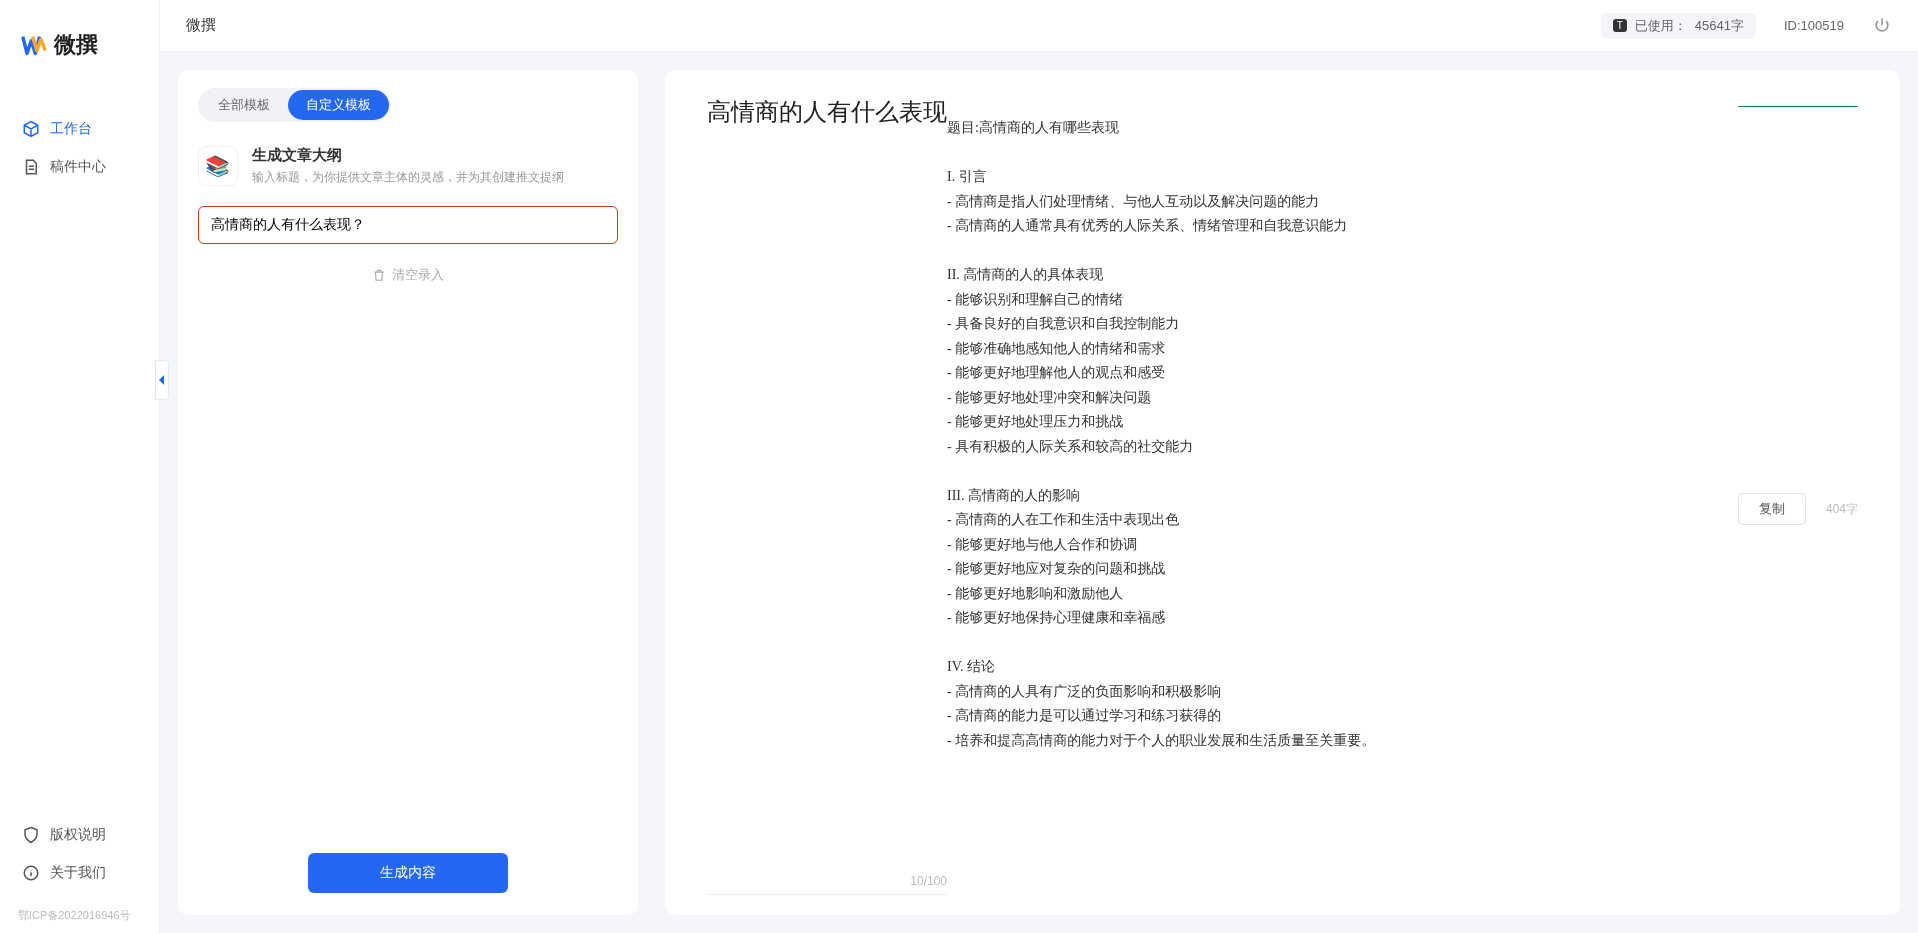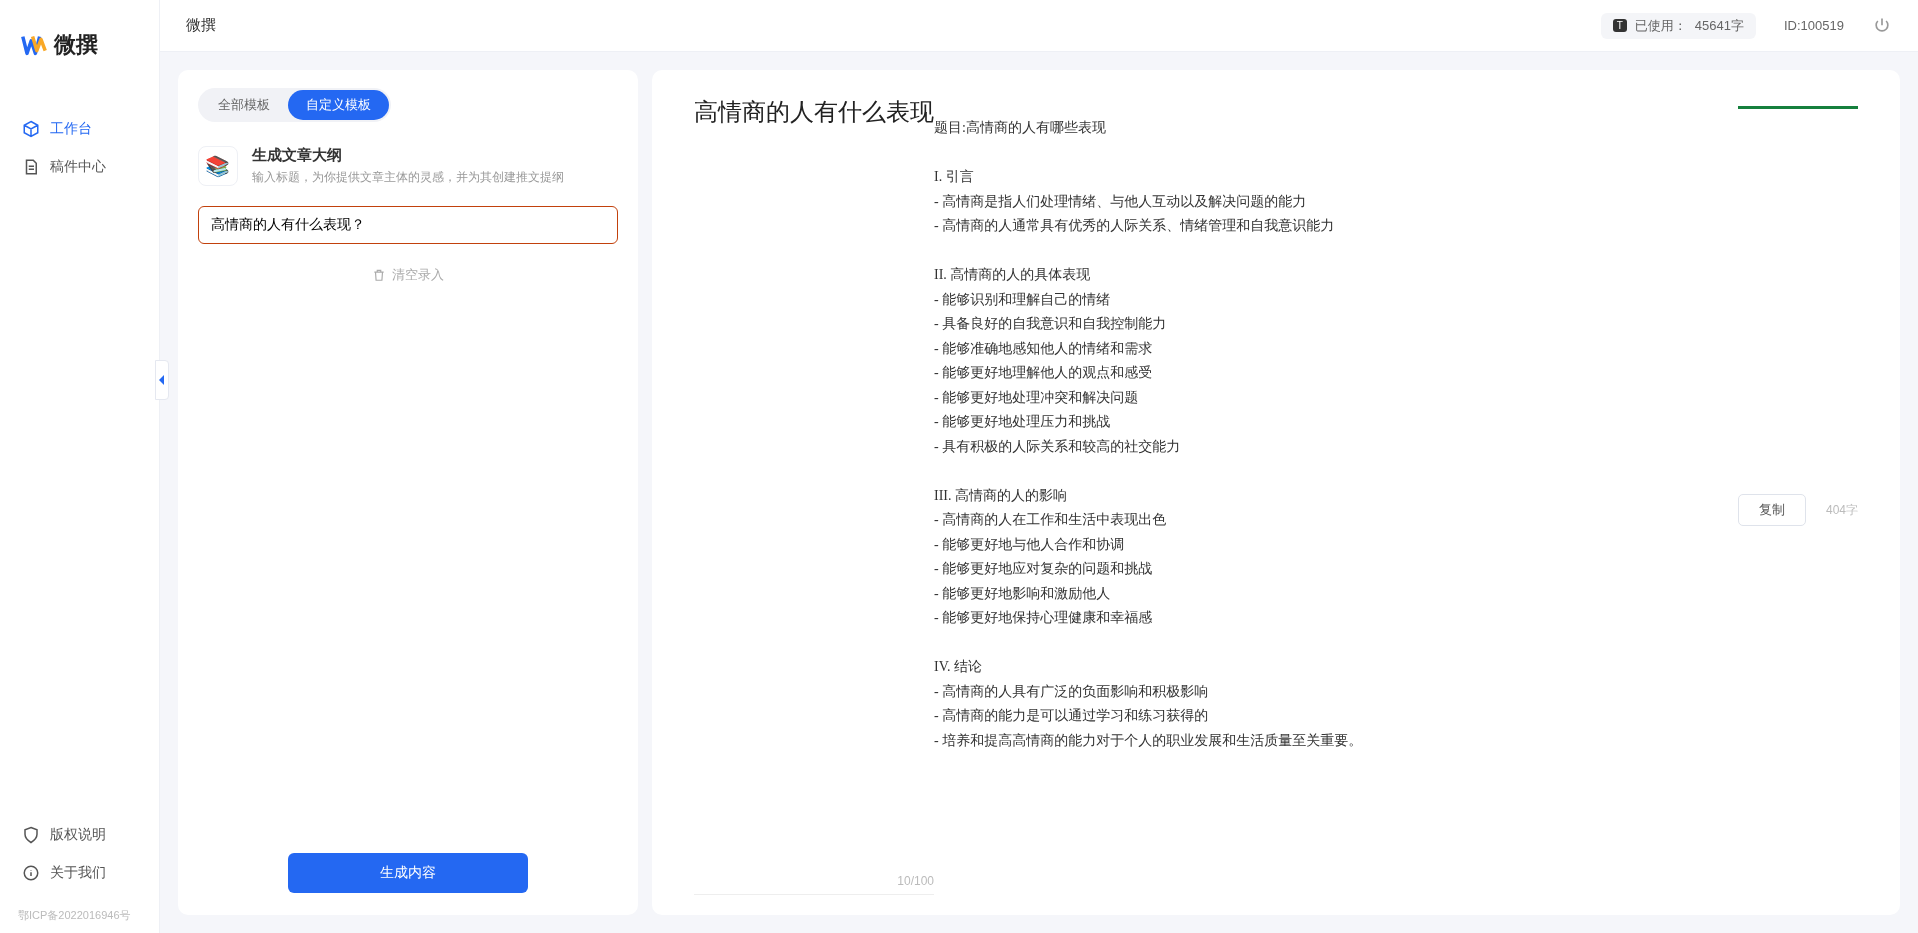--- a/index.html
+++ b/index.html
@@ -21,48 +21,48 @@
 
 
 .main { flex: 1; display: flex; flex-direction: column; }
 .topbar { height: 52px; background: #fff; display: flex; align-items: center; justify-content: space-between; padding: 0 26px; border-bottom: 1px solid #eef0f5; }
 .topbar-title { font-size: 15px; font-weight: 500; color: #333; }
 .topbar-right { display: flex; align-items: center; gap: 28px; color: #666; font-size: 13px; }
 .usage-pill { display: flex; align-items: center; gap: 8px; background: #f4f5f8; padding: 4px 12px; border-radius: 6px; }
 .usage-badge { background: #333; color: #fff; font-size: 10px; padding: 1px 4px; border-radius: 3px; }
 .power-icon { width: 20px; height: 20px; cursor: pointer; color: #999; }
 
-.content { flex: 1; display: flex; gap: 14px; padding: 18px; overflow: hidden; }
+.content { flex: 1; display: flex; gap: 27px; padding: 18px; overflow: hidden; }
 
 
 .left-panel { width: 460px; background: #fff; border-radius: 10px; padding: 18px 20px 22px; display: flex; flex-direction: column; }
 .tabs { display: inline-flex; background: #f1f2f6; border-radius: 20px; padding: 2px; margin-bottom: 18px; align-self: flex-start; }
 .tab { padding: 6px 18px; font-size: 13px; border-radius: 18px; cursor: pointer; color: #666; }
 .tab.active { background: #2468f2; color: #fff; }
 
 .template-card { display: flex; gap: 14px; padding: 6px 0 20px; }
 .template-icon { width: 40px; height: 40px; background: #fff; border: 1px solid #eef0f5; border-radius: 8px; display: flex; align-items: center; justify-content: center; font-size: 20px; }
 .template-info .t-title { font-size: 15px; font-weight: 700; margin-bottom: 4px; }
 .template-info .t-desc { font-size: 12px; color: #999; }
 
 .field-label { display: flex; justify-content: space-between; font-size: 13px; color: #666; margin: 20px 0 8px; }
 .field-count { color: #bbb; font-size: 12px; }
 .title-input { width: 100%; border: 1px solid #c2410c; border-radius: 6px; padding: 10px 12px; font-size: 14px; outline: none; }
 .clear-input { display: flex; align-items: center; justify-content: center; gap: 6px; color: #aaa; font-size: 13px; margin-top: 22px; cursor: pointer; }
 
 .left-spacer { flex: 1; }
-.generate-btn { width: 240px; align-self: center; background: #2468f2; color: #fff; border: none; padding: 11px 0; border-radius: 6px; font-size: 14px; cursor: pointer; }
+.generate-btn { width: 200px; align-self: center; background: #2468f2; color: #fff; border: none; padding: 11px 0; border-radius: 6px; font-size: 14px; cursor: pointer; }
 
 
 .right-panel { flex: 1; background: #fff; border-radius: 10px; padding: 26px 42px 20px; display: flex; flex-direction: row; }
 .output-header { position: relative; text-align: center; padding-bottom: 18px; border-bottom: 1px solid #eee; }
 .output-title { font-size: 24px; font-family: "Songti SC", SimSun, serif; color: #222; }
 .output-count { position: absolute; right: 0; bottom: 6px; font-size: 12px; color: #bbb; }
 .output-body { flex: 1; padding-top: 20px; white-space: pre-wrap; font-size: 14px; line-height: 1.75; color: #333; overflow: auto; font-family: "Songti SC", SimSun, serif; }
-.output-footer { display: flex; justify-content: flex-end; align-items: center; gap: 20px; border-top: 3px solid #15803d; padding-top: 16px; margin-top: 10px; }
+.output-footer { display: flex; justify-content: flex-end; align-items: center; gap: 20px; border-top: 1px solid #15803d; padding-top: 16px; margin-top: 10px; }
 .copy-btn { border: 1px solid #dfe3eb; background: #fff; color: #555; padding: 6px 20px; border-radius: 5px; font-size: 13px; cursor: pointer; }
 .word-count { font-size: 12px; color: #bbb; }
 </style>
 </head>
 <body>
 
 <div class="app">
   <aside class="sidebar">
     <div class="logo">
       <svg class="logo-icon" viewBox="0 0 40 40">

